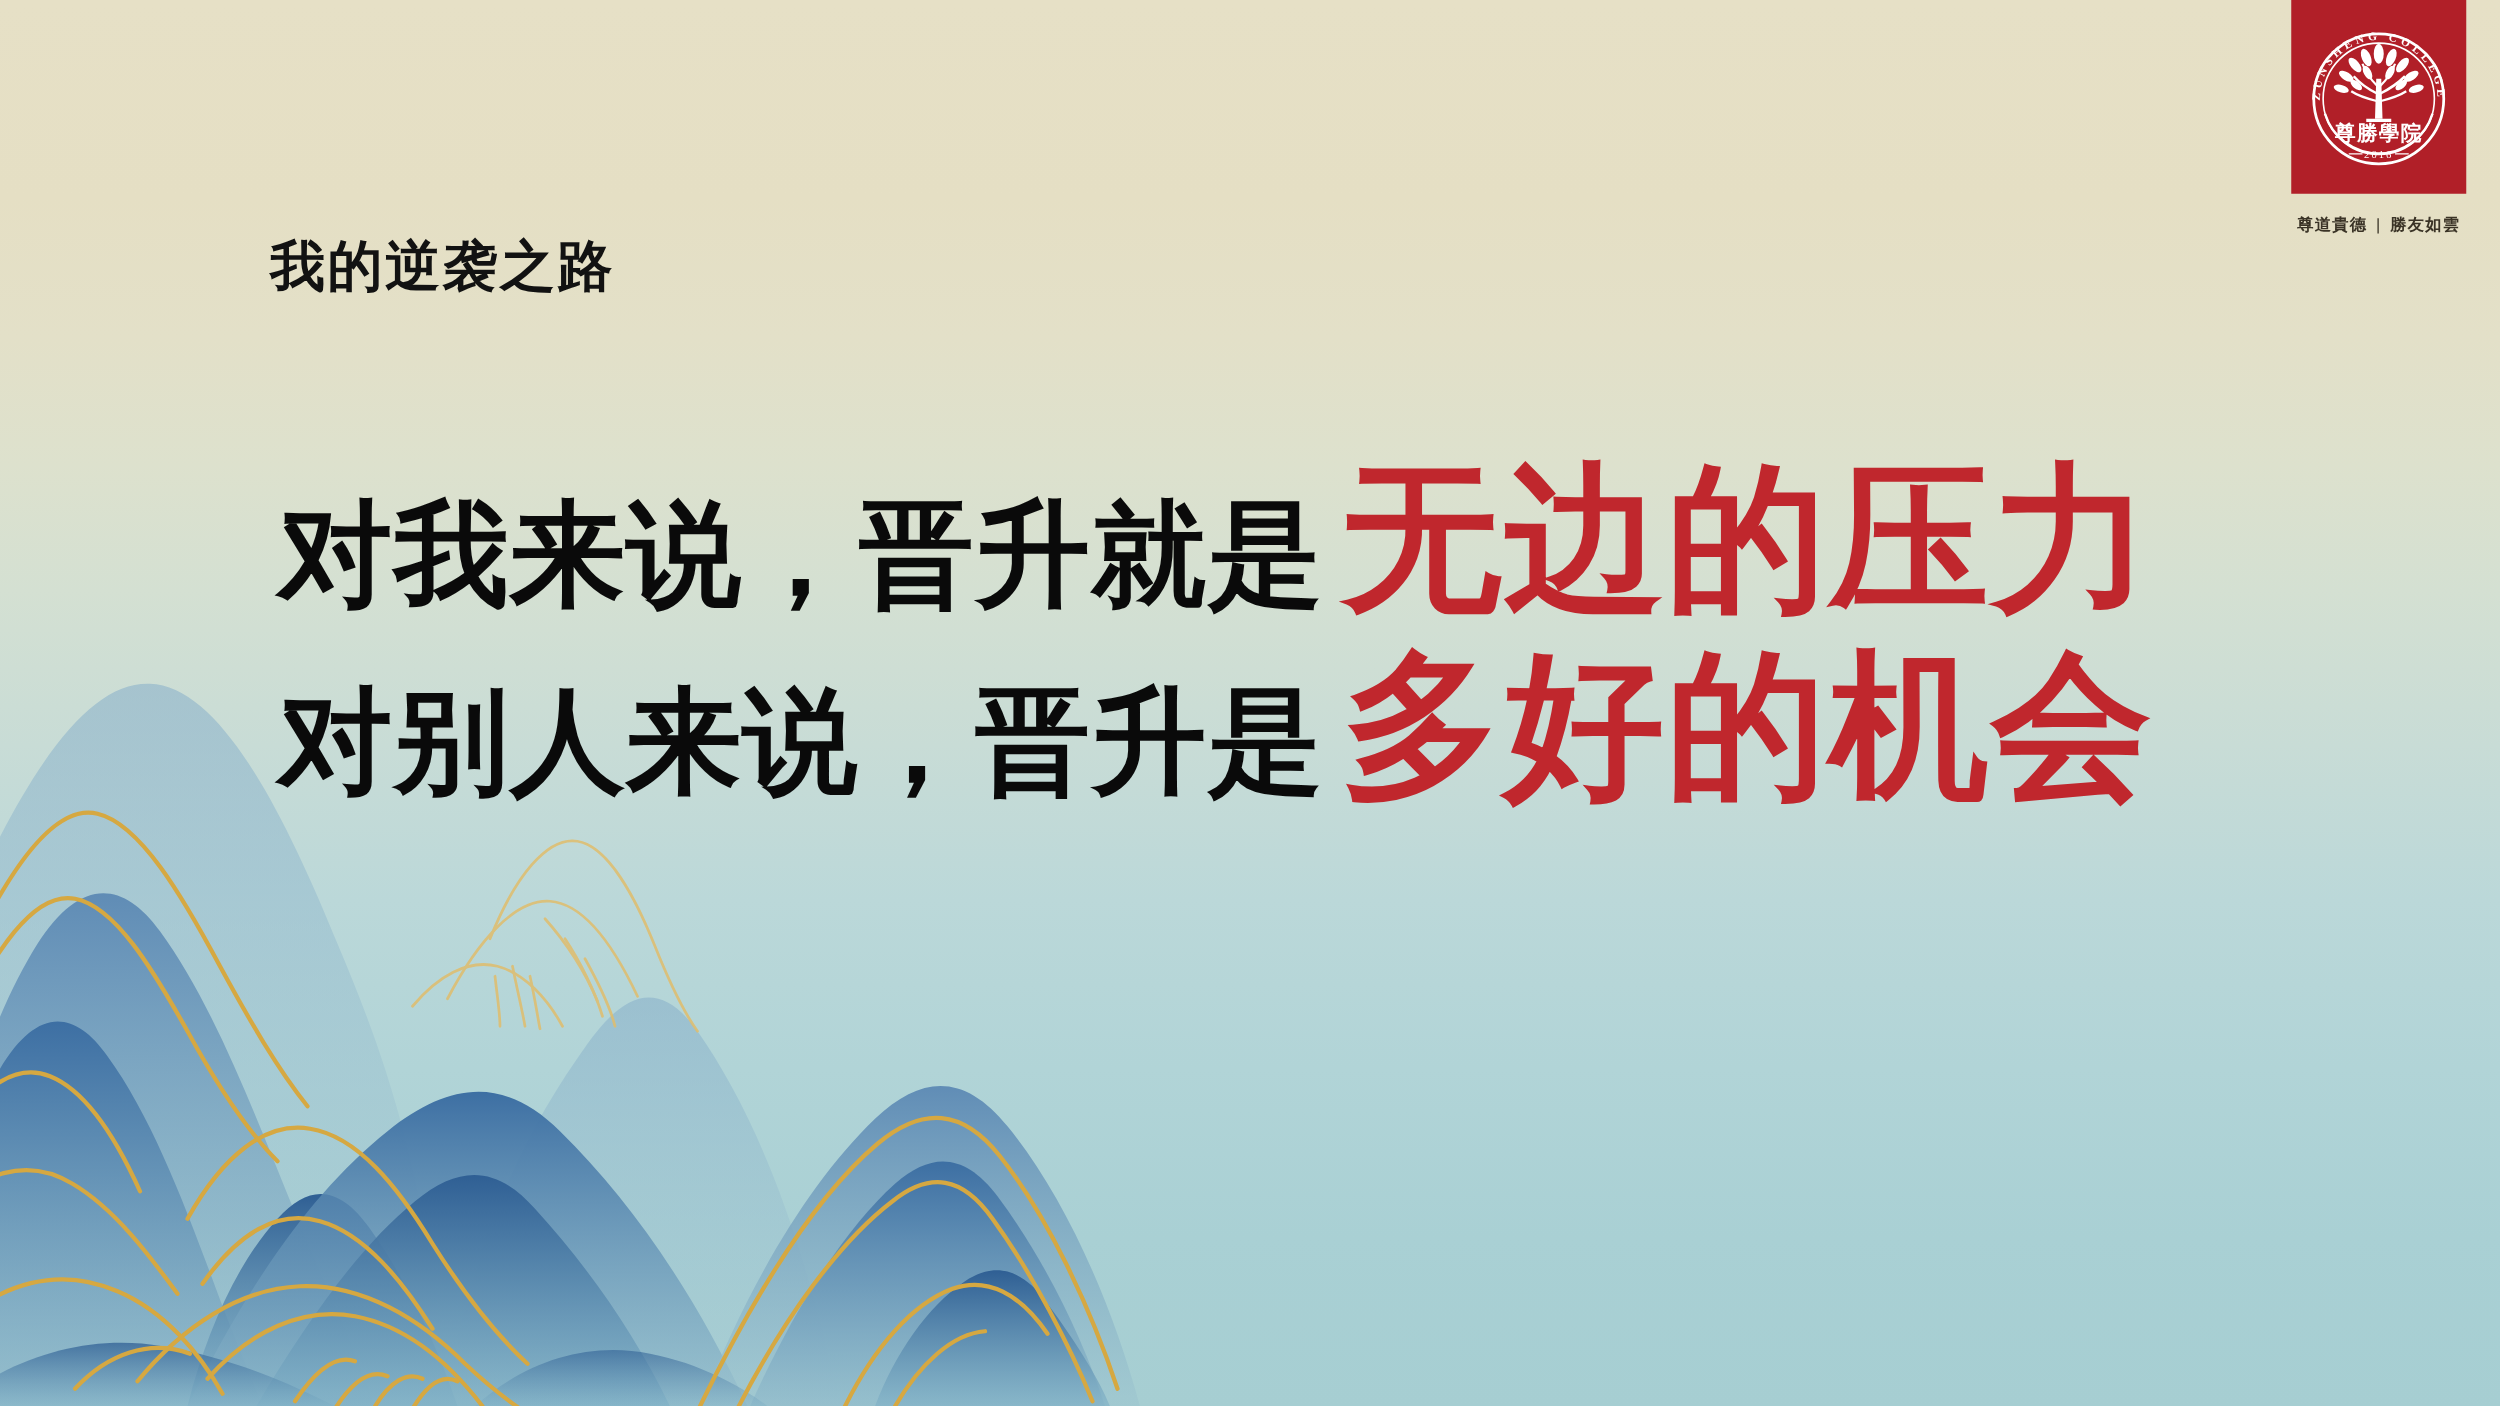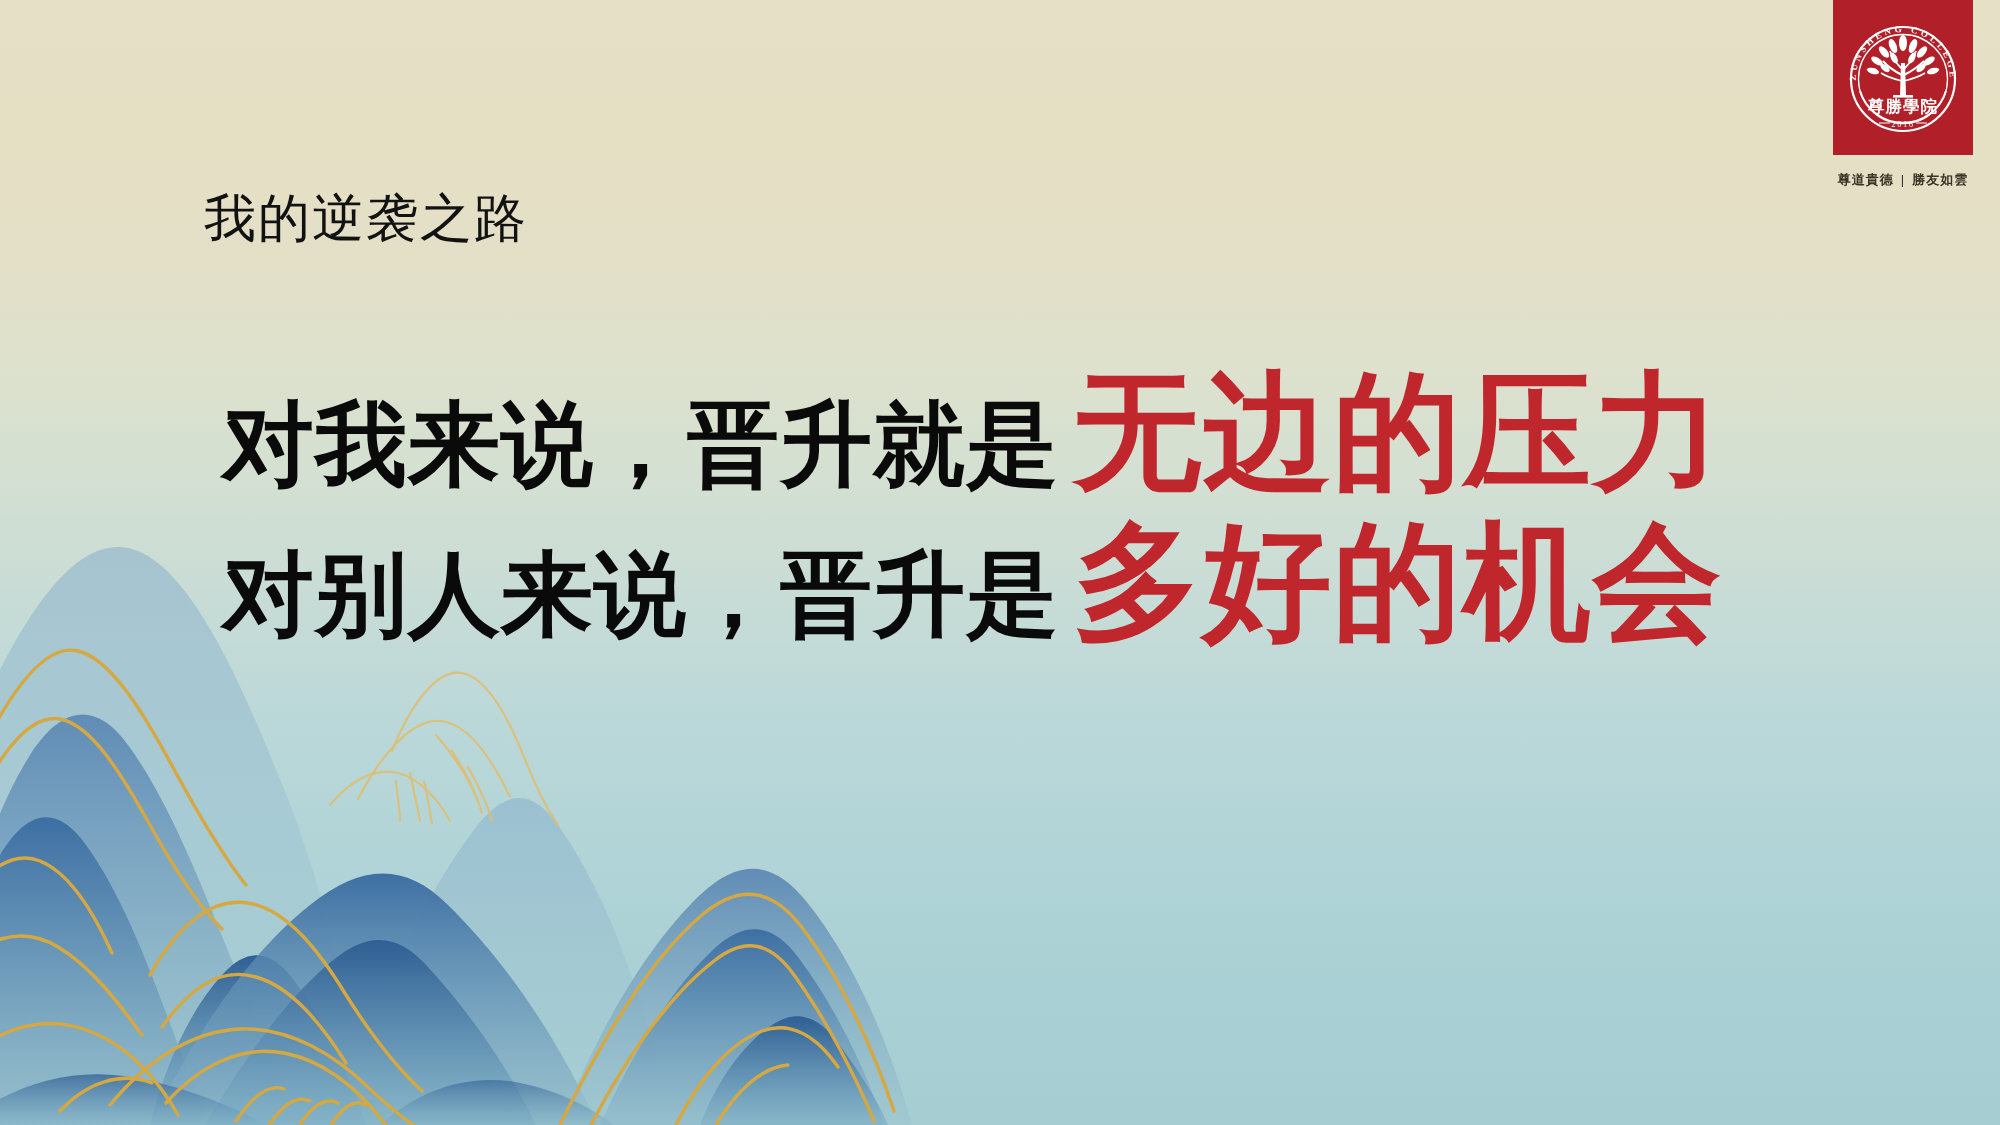--- a/index.html
+++ b/index.html
@@ -32,24 +32,24 @@
     left: 0;
     bottom: 0;
     width: 1200px;
     height: 620px;
     pointer-events: none;
   }
 
   
   .title {
     position: absolute;
-    left: 204px;
+    left: 216px;
     top: 184px;
-    font-size: 52px;
-    font-weight: 400;
+    font-size: 44px;
+    font-weight: 700;
     letter-spacing: 2px;
     color: #121212;
     white-space: nowrap;
   }
 
   
   .statements {
     position: absolute;
     left: 222px;
     top: 368px;

